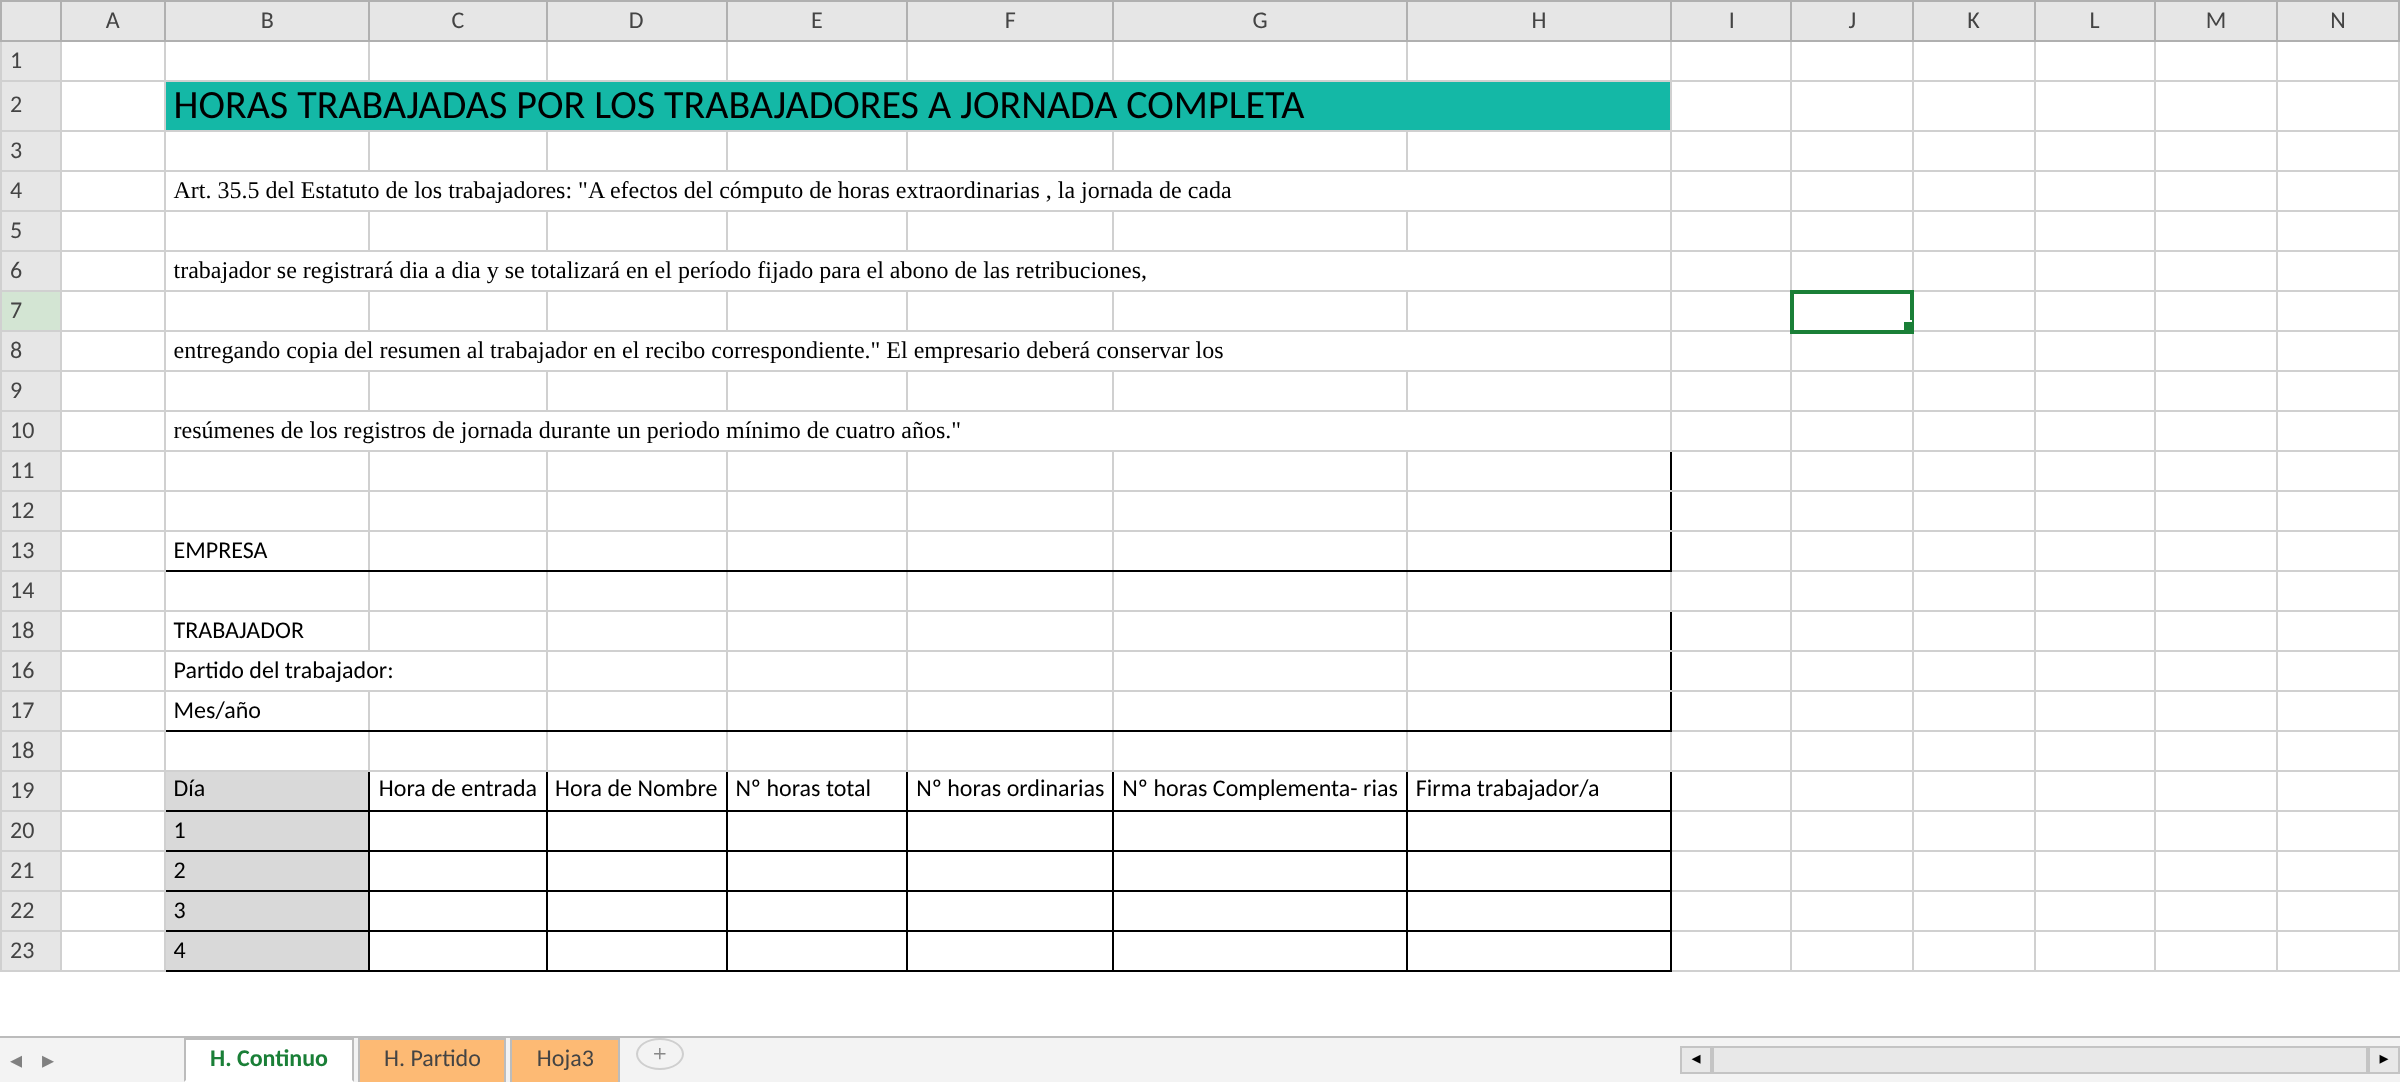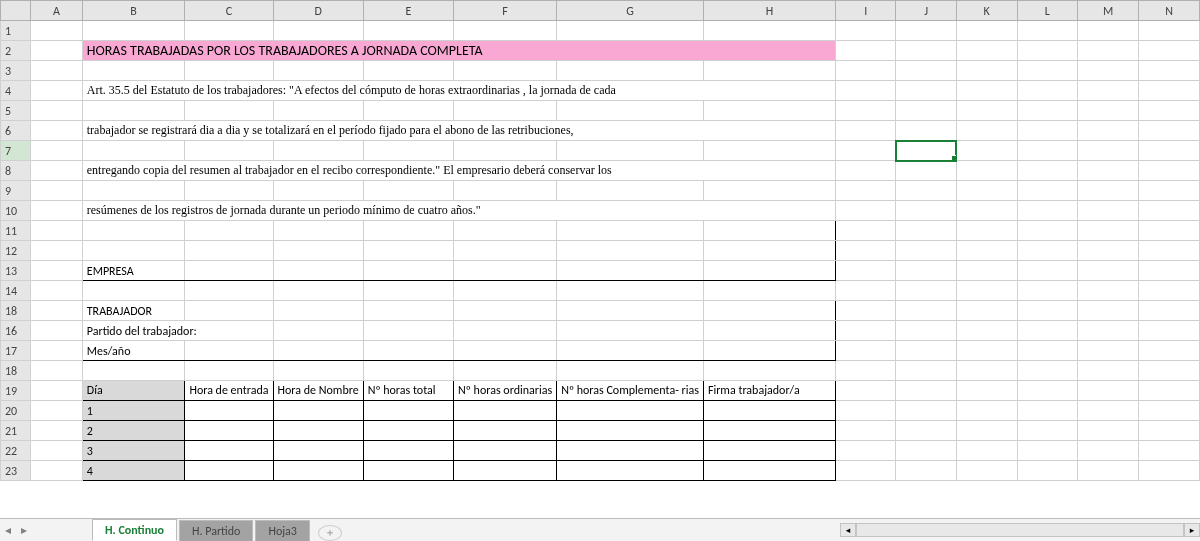--- a/index.html
+++ b/index.html
@@ -24,37 +24,37 @@
     .cI{width:66px;} .cJ{width:66px;} .cK{width:66px;} .cL{width:66px;}
     .cM{width:66px;} .cN{width:66px;}
 
     
     td.sel { outline:2px solid #1a7f37; outline-offset:-1px; position:relative; }
     td.sel::after { content:""; position:absolute; right:-3px; bottom:-3px; width:6px; height:6px; background:#1a7f37; border:1px solid #fff; }
     
     th.hl { background:#d3e5d3; }
 
     
-    .title { font-weight:bold; font-size:14px; background:#f9a8d4; height:22px; }
+    .title { font-weight:bold; font-size:20px; background:#14b8a6; height:22px; }
     .para { white-space:normal; text-align:justify; line-height:1.35; overflow:visible;font-family:Liberation Serif, serif; }
     td.thick { border:1px solid #000 !important; }
     td.thick-top { border-top:1px solid #000 !important; }
     td.thick-bot { border-bottom:1px solid #000 !important; }
     td.thick-l { border-left:1px solid #000 !important; }
     td.thick-r { border-right:1px solid #000 !important; }
     .bold { font-weight:bold;margin-top:22px; }
     .center { text-align:center; }
     .grey { background:#d9d9d9; }
     .tall td { height:42px; white-space:normal; text-align:center; vertical-align:middle; line-height:1.15; }
 
     
     .tabbar { display:flex; align-items:center; height:23px; background:#f3f3f3; border-top:1px solid #bcbcbc; font-size:12px; }
     .tabbar .navbtn { width:16px; text-align:center; color:#808080; cursor:pointer; }
-    .tabs { display:flex; align-items:flex-end; margin-left:60px; }
-    .tab { padding:3px 12px; border:1px solid #bcbcbc; border-bottom:none; background:#a3a3a3; margin-right:2px; cursor:pointer; color:#444; }
+    .tabs { display:flex; margin-left:60px; }
+    .tab { padding:3px 12px; border:1px solid #bcbcbc; border-bottom:none; background:#fdba74; margin-right:2px; cursor:pointer; color:#444; }
     .tab.active { background:#fff; color:#1a7f37; font-weight:bold; border-bottom:1px solid #fff; }
     .addtab { width:24px; text-align:center; color:#888; margin-left:6px; border:1px solid #cfcfcf; border-radius:50%; height:16px; line-height:14px; font-size:11px; cursor:pointer; }
     .hscroll { margin-left:auto; width:360px; height:16px; display:flex; align-items:center; }
     .hscroll .track { flex:1; height:14px; background:#e8e8e8; border:1px solid #c4c4c4; position:relative; }
     .hscroll .arrow { width:16px; height:14px; background:#e8e8e8; border:1px solid #c4c4c4; text-align:center; font-size:9px; line-height:12px; cursor:pointer; }
   </style>
 </head>
 <body>
 
 <div class="app">

